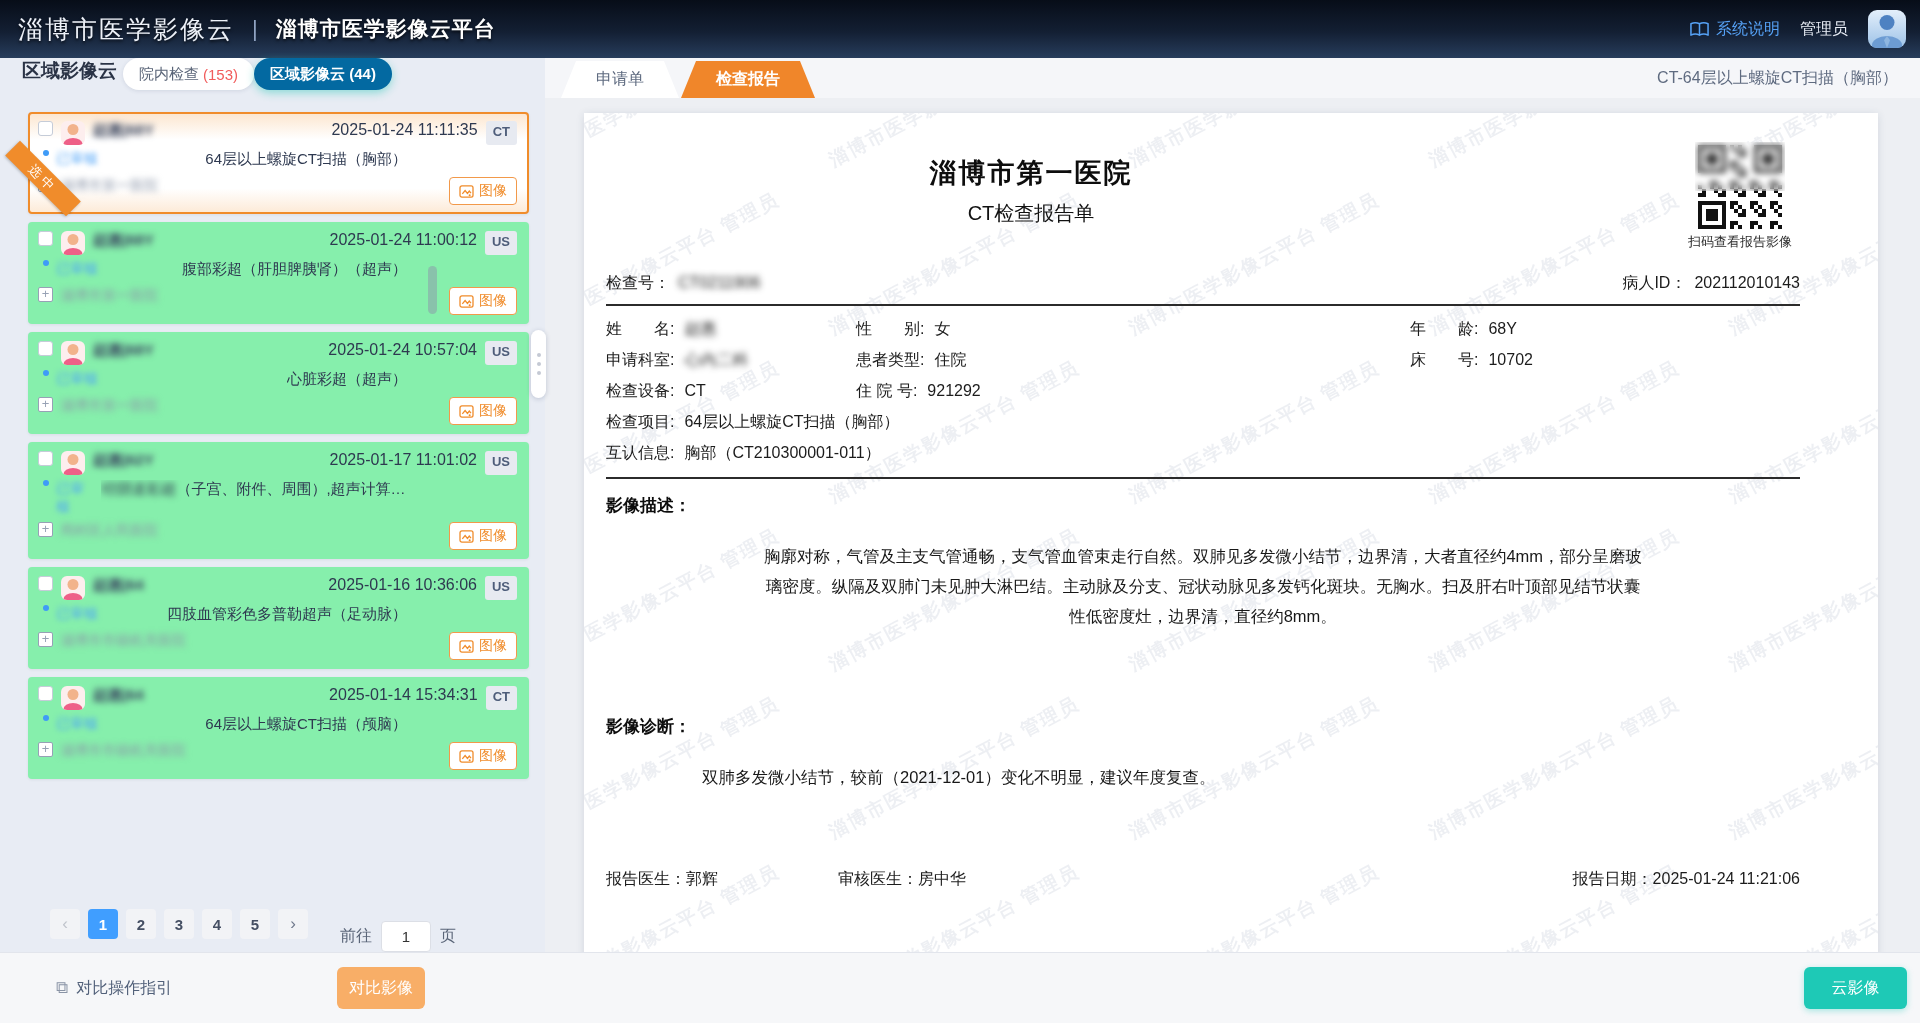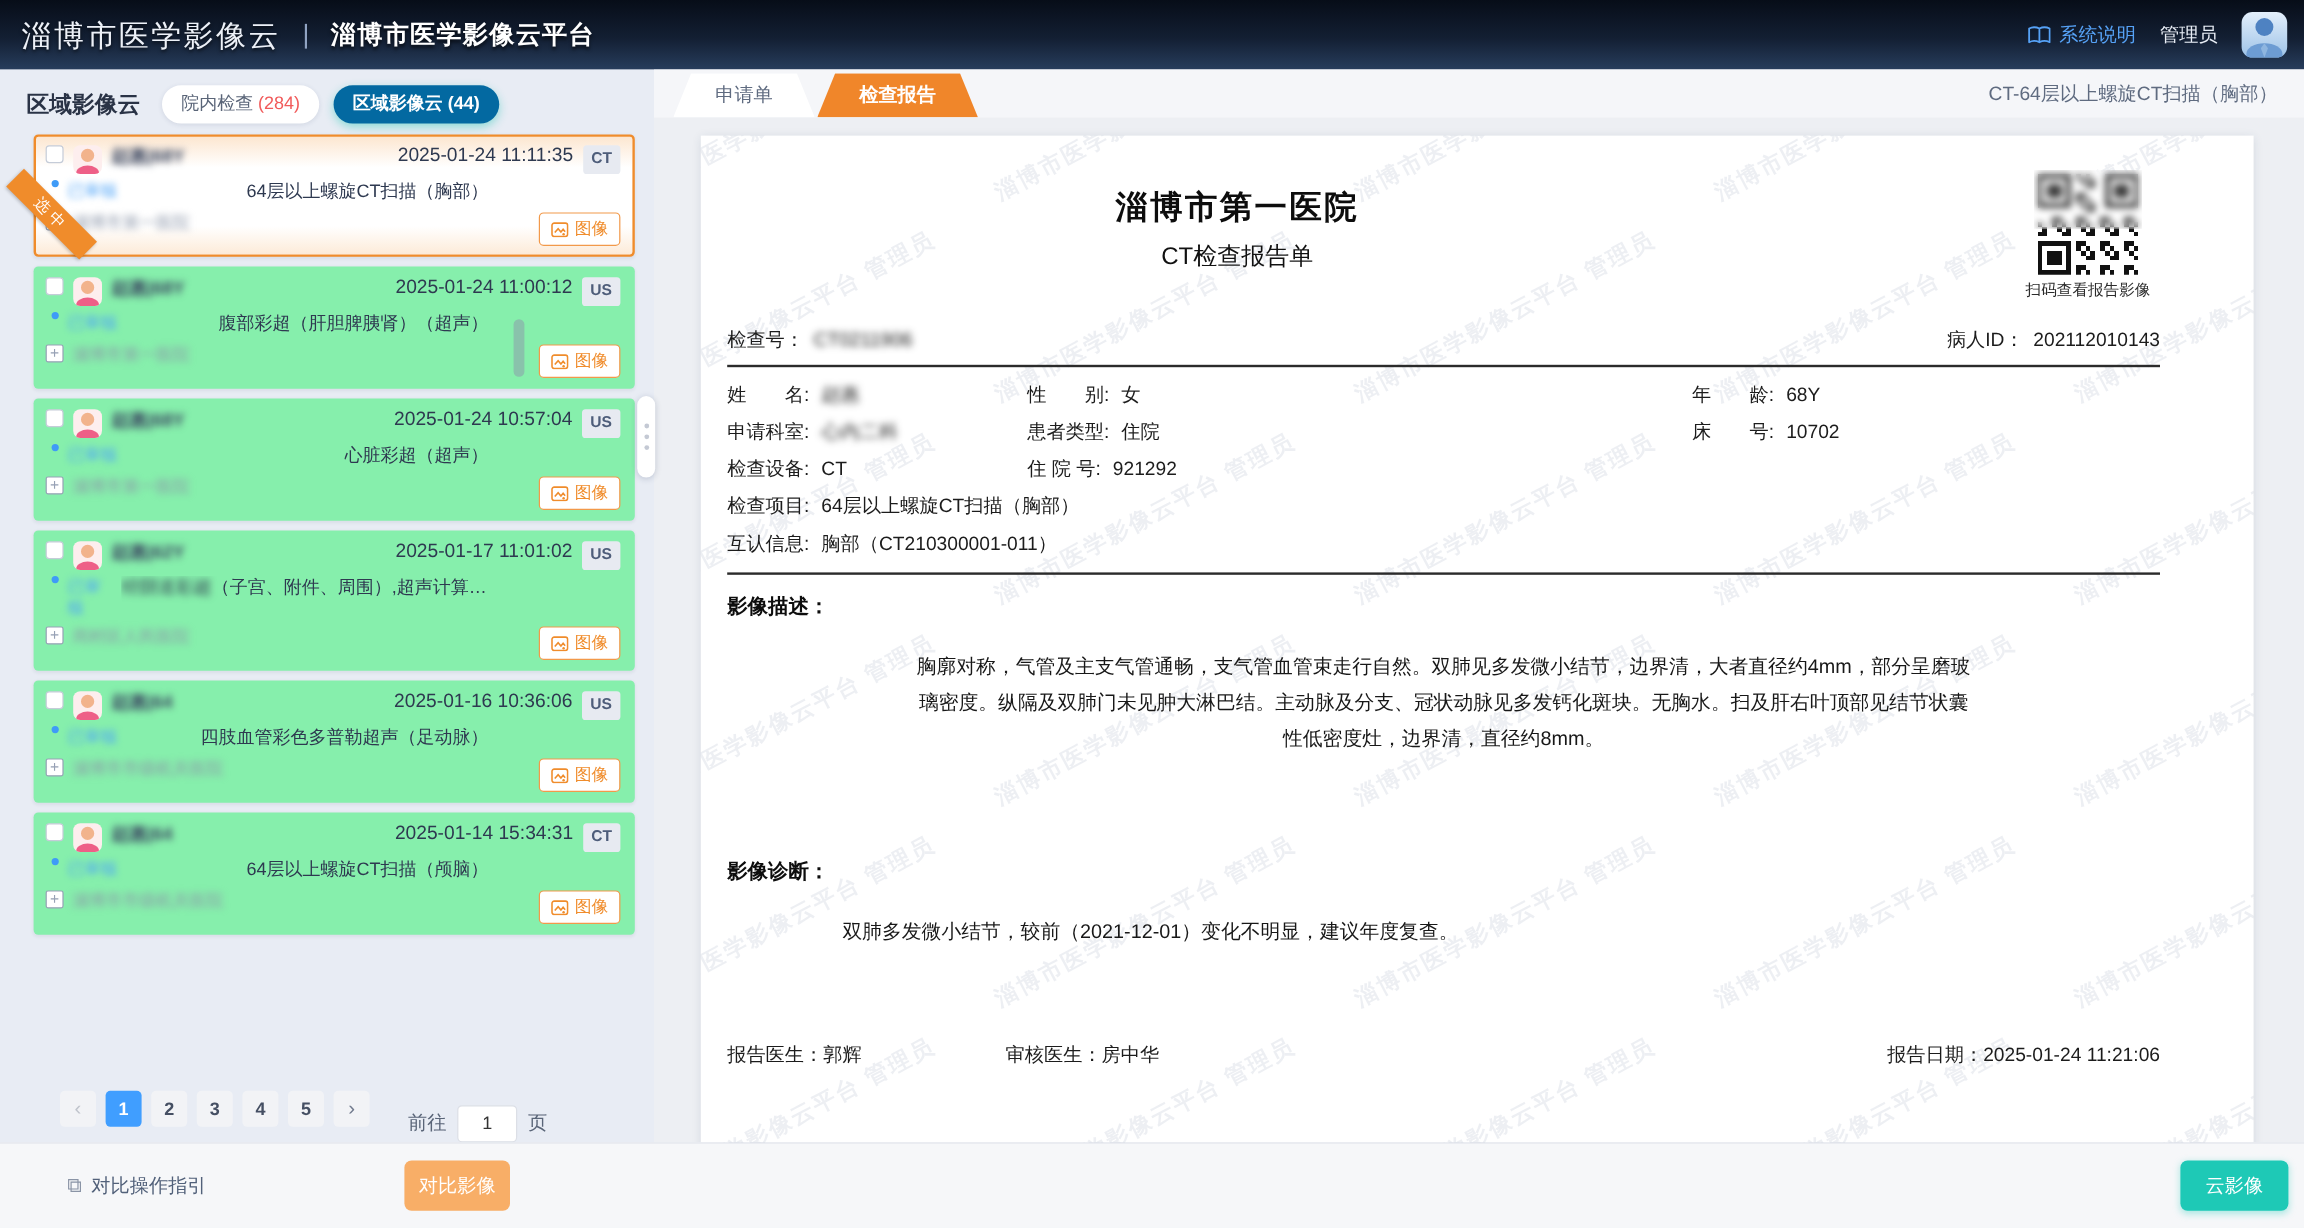--- a/index.html
+++ b/index.html
@@ -32,21 +32,21 @@
     background:linear-gradient(180deg,#e3effb 0%,#9dc2e7 100%); cursor:pointer; flex:none;
   }
   .ua-head { position:absolute; left:50%; top:5px; transform:translateX(-50%); width:15px; height:15px; border-radius:50%; background:#4e82c2; }
   .ua-body { position:absolute; left:50%; bottom:-6px; transform:translateX(-50%); width:30px; height:18px; border-radius:50% 50% 0 0; background:#6d9cd3; }
   .ua-tie { position:absolute; left:50%; bottom:0; transform:translateX(-50%); width:6px; height:12px; background:#8fb6e0; clip-path:polygon(50% 0,100% 35%,50% 100%,0 35%); }
 
   
   .body { flex:1; display:flex; min-height:0; position:relative; }
 
   .sidebar { width:545px; flex:none; background:#e8ecf4; display:flex; flex-direction:column; min-height:0; }
-  .sidebar-header { height:46px; flex:none; display:flex; align-items:center; padding:11px 14px 0 22px; gap:12px; }
+  .sidebar-header { height:46px; flex:none; display:flex; padding:0 14px 0 22px; }
   .sidebar-title { font-size:19px; font-weight:700; color:#2a3346; margin-right:6px; }
   .pill { height:32px; border-radius:16px; border:none; padding:0 16px; font-size:15px; cursor:pointer; display:flex; align-items:center; gap:4px; }
   .pill-white { background:#ffffff; color:#5a6578; box-shadow:0 1px 4px rgba(40,60,100,.12); }
   .count-red { color:#f15b5b; }
   .pill-teal { background:#0369a1; color:#fff; font-weight:600; box-shadow:0 3px 8px rgba(32,197,179,.45); }
 
   .exam-list { flex:1; min-height:0; padding:8px 16px 0 28px; display:flex; flex-direction:column; gap:8px; overflow:hidden; }
   .card {
     position:relative; background:#86efac; border-radius:4px;
     padding:9px 12px 9px 10px; display:flex; flex-direction:column; gap:5px;
@@ -157,21 +157,21 @@
   .doctor-row .c1 { width:232px; }
   .doctor-row .c2 { flex:1; }
   .doctor-row .c3 { text-align:right; }
 
   
   .footer { height:71px; flex:none; background:#f6f7f9; border-top:1px solid #e2e5ec; display:flex; align-items:center; position:relative; }
   .guide { margin-left:56px; display:flex; align-items:center; gap:8px; color:#52617a; font-size:16px; cursor:pointer; }
   .guide-icon { font-size:17px; color:#8a94a6; }
   .btn { border:none; border-radius:6px; color:#fff; font-size:16px; cursor:pointer; height:42px; }
   .btn-compare { position:absolute; left:337px; width:88px; background:#f8ae67; }
-  .btn-cloud { position:absolute; right:13px; width:90px; background:#1ec9b6; box-shadow:0 2px 6px rgba(30,201,182,.35); }
+  .btn-cloud { position:absolute; right:13px; width:103px; background:#1ec9b6; box-shadow:0 2px 6px rgba(30,201,182,.35); }
 </style>
 </head>
 <body>
 
 <div class="app">
 
   <header class="topbar">
     <span class="brand">淄博市医学影像云</span>
     <span class="brand-divider">|</span>
     <span class="platform">淄博市医学影像云平台</span>
@@ -191,21 +191,21 @@
     </div>
   </header>
 
   <div class="body">
 
     <aside class="sidebar">
       <div class="sidebar-header">
         <span class="sidebar-title">区域影像云</span>
         <button class="pill pill-white">
           <span>院内检查</span>
-          <span class="count-red">(284)</span>
+          <span class="count-red">(153)</span>
         </button>
         <button class="pill pill-teal">区域影像云 (44)</button>
       </div>
 
       <div class="exam-list">
 
         <div class="card selected">
           <div class="crow r1">
             <span class="checkbox"></span>
             <span class="avatar-f">

